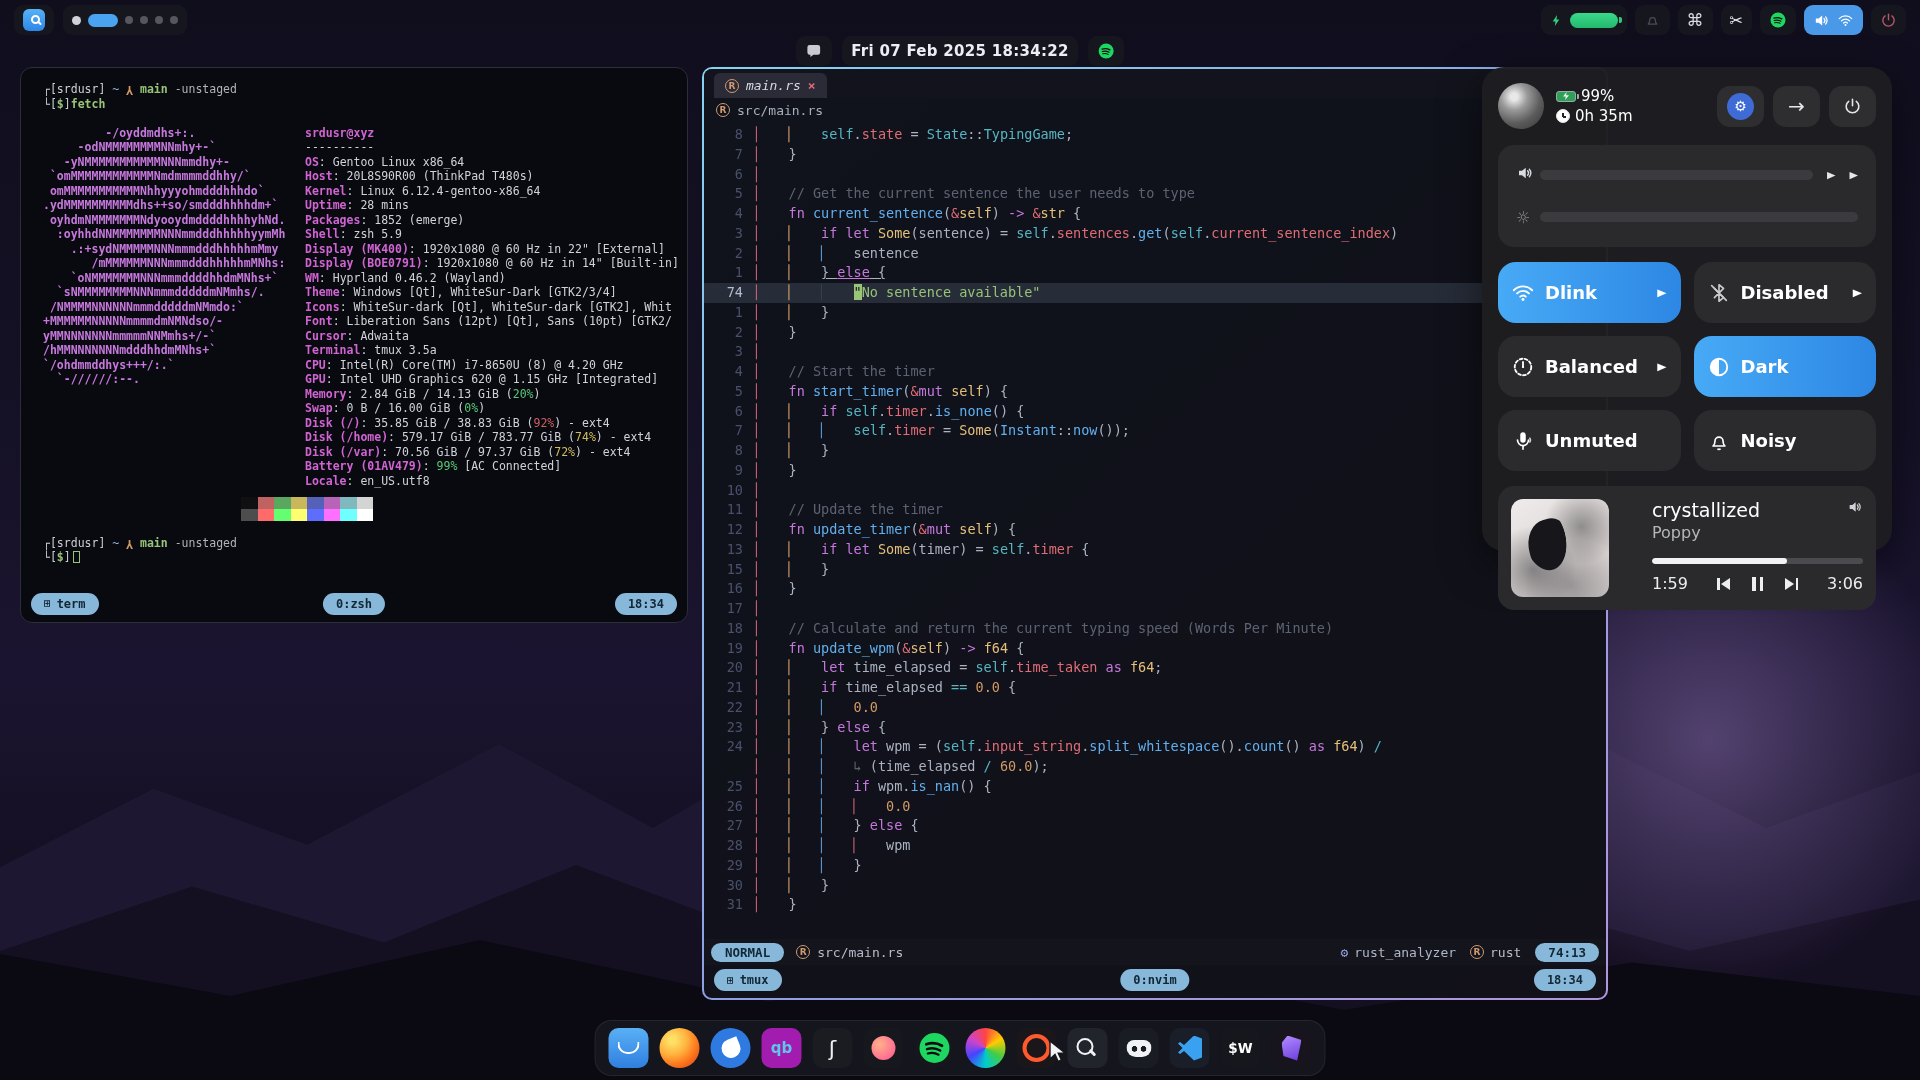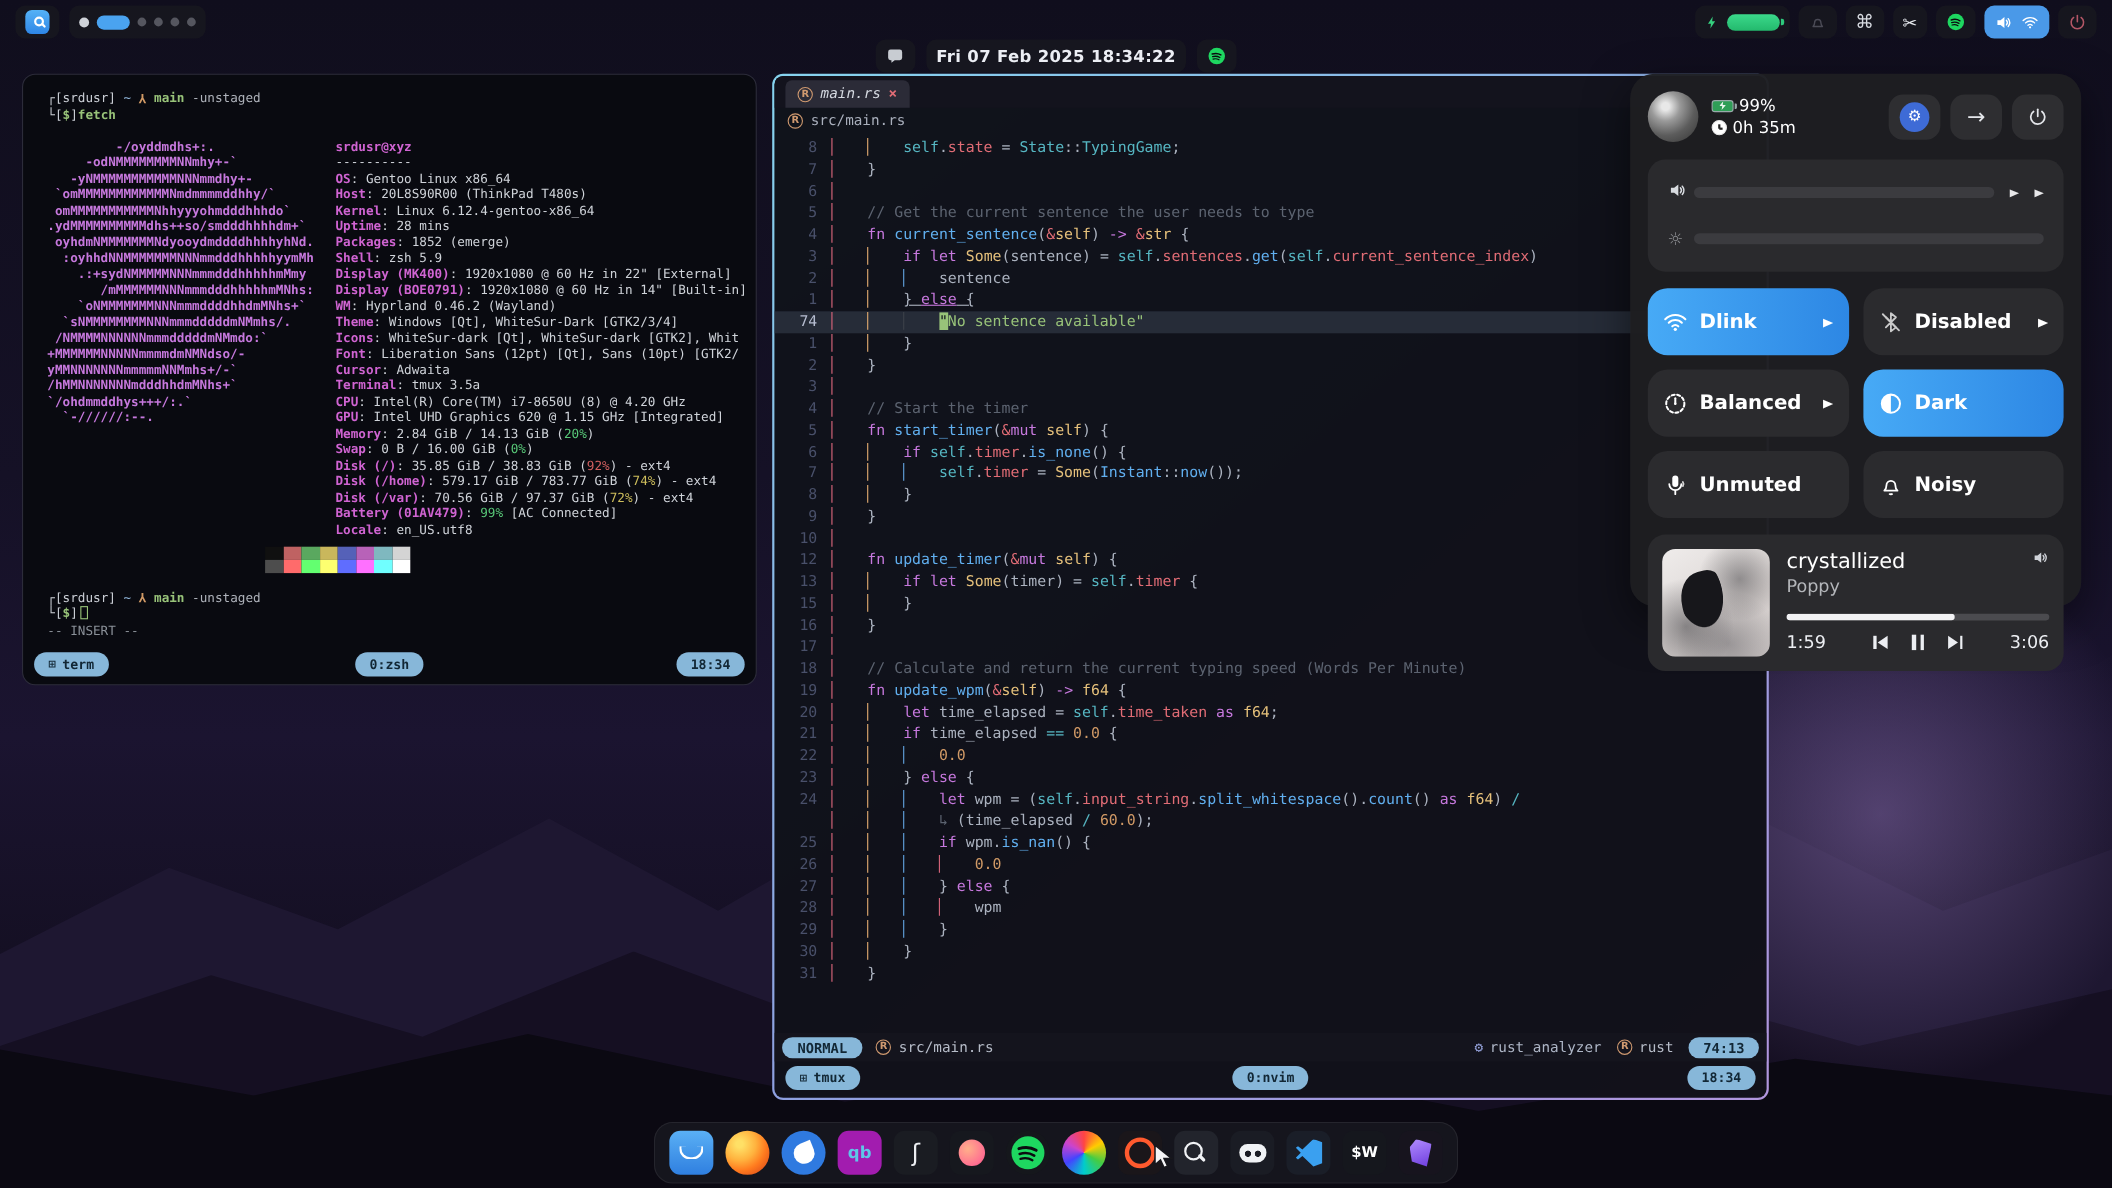--- a/index.html
+++ b/index.html
@@ -142,21 +142,21 @@
   .tgl .ticon { width:22px; height:22px; flex:none; color:#fff; }
   .player { margin-top:15px; background:#2a2a2d; border-radius:16px; padding:13px; display:flex; gap:15px; }
   .art { width:98px; height:98px; border-radius:12px; flex:none; position:relative; overflow:hidden;
          background:radial-gradient(circle at 72% 28%,rgba(25,25,30,.4),transparent 38%),
                     radial-gradient(circle at 22% 72%,rgba(35,35,40,.45),transparent 42%),
                     radial-gradient(circle at 62% 88%,rgba(45,45,52,.35),transparent 45%),
                     linear-gradient(145deg,#efeceb,#dad4d2 60%,#ccc6c5); }
   .art::after { content:""; position:absolute; left:18%; top:20%; width:44%; height:58%;
                 background:radial-gradient(ellipse at 42% 32%,#17171b 58%,transparent 60%);
                 border-radius:55% 42% 62% 50%; transform:rotate(-14deg); }
-  .pbody { flex:1; display:flex; flex-direction:column; min-width:0; }
+  .pbody { flex:1; display:flex; flex-direction:column; min-width:0;margin-left:28px; }
   .ptop { display:flex; }
   .ptitle { font-size:19px; color:#fff; }
   .partist { font-size:16px; color:#b4b6ba; margin-top:2px; }
   .pspk { margin-left:auto; color:#cfd2d8; }
   .pbar { margin-top:16px; height:6px; border-radius:3px; background:#4b4b4f; overflow:hidden; }
   .pfill { height:100%; background:#f2f2f4; border-radius:3px; }
   .pctrl { margin-top:10px; display:flex; align-items:center; font-size:16px; color:#eceef2; }
   .pbtns { margin-left:auto; margin-right:auto; display:flex; align-items:center; gap:22px; }
   .tri { width:0; height:0; border-top:6px solid transparent; border-bottom:6px solid transparent; display:inline-block; }
   .tri.rt { border-left:9px solid #eceef2; } .tri.lf { border-right:9px solid #eceef2; }
@@ -363,21 +363,20 @@
         <span class="sw" style="background: rgb(253, 255, 112);"></span>
         <span class="sw" style="background: rgb(95, 109, 255);"></span>
         <span class="sw" style="background: rgb(255, 112, 255);"></span>
         <span class="sw" style="background: rgb(112, 255, 255);"></span>
         <span class="sw" style="background: rgb(255, 255, 255);"></span>
       </div>
   </div>
   <div class="tline"> </div>
   <div class="tline"><span class="sg tw">┌[</span><span class="sg tw">srdusr</span><span class="sg tw">] </span><span class="sg tb">~</span><span class="sg tw"> </span><span class="sg tor">Y</span><span class="sg tw"> </span><span class="sg tg">main</span><span class="sg tw"> </span><span class="sg td">-unstaged</span></div>
   <div class="tline"><span class="sg tw">└[</span><span class="sg tg">$</span><span class="sg tw">]</span><span class="sg tcur"> </span></div>
-  <div class="insert">-- INSERT --</div>
   <div class="tmuxbar">
     <div class="tpill">
         <span class="picon">⊞</span>
         <span>term</span>
       </div>
     <div class="tpill c">
         <span>0:zsh</span>
       </div>
     <div class="tpill r">
         <span>18:34</span>
@@ -467,20 +466,24 @@
           <span class="lnum">8</span>
           <span class="lcode"><span class="sg gd1">▏   </span><span class="sg gd2">▏   </span><span class="sg p">}</span></span>
         </div>
         <div class="crow">
           <span class="lnum">9</span>
           <span class="lcode"><span class="sg gd1">▏   </span><span class="sg p">}</span></span>
         </div>
         <div class="crow">
           <span class="lnum">10</span>
           <span class="lcode"><span class="sg gd1">▏</span></span>
+        </div>
+        <div class="crow">
+          <span class="lnum">11</span>
+          <span class="lcode"><span class="sg gd1">▏   </span><span class="sg cm">// Update the timer</span></span>
         </div>
         <div class="crow">
           <span class="lnum">12</span>
           <span class="lcode"><span class="sg gd1">▏   </span><span class="sg kw">fn</span><span class="sg p"> </span><span class="sg fnc">update_timer</span><span class="sg p">(</span><span class="sg amp">&amp;</span><span class="sg kw">mut</span><span class="sg p"> </span><span class="sg ty">self</span><span class="sg p">) {</span></span>
         </div>
         <div class="crow">
           <span class="lnum">13</span>
           <span class="lcode"><span class="sg gd1">▏   </span><span class="sg gd2">▏   </span><span class="sg kw">if</span><span class="sg p"> </span><span class="sg kw">let</span><span class="sg p"> </span><span class="sg ty">Some</span><span class="sg p">(timer) = </span><span class="sg s">self</span><span class="sg p">.</span><span class="sg fld">timer</span><span class="sg p"> {</span></span>
         </div>
         <div class="crow">

